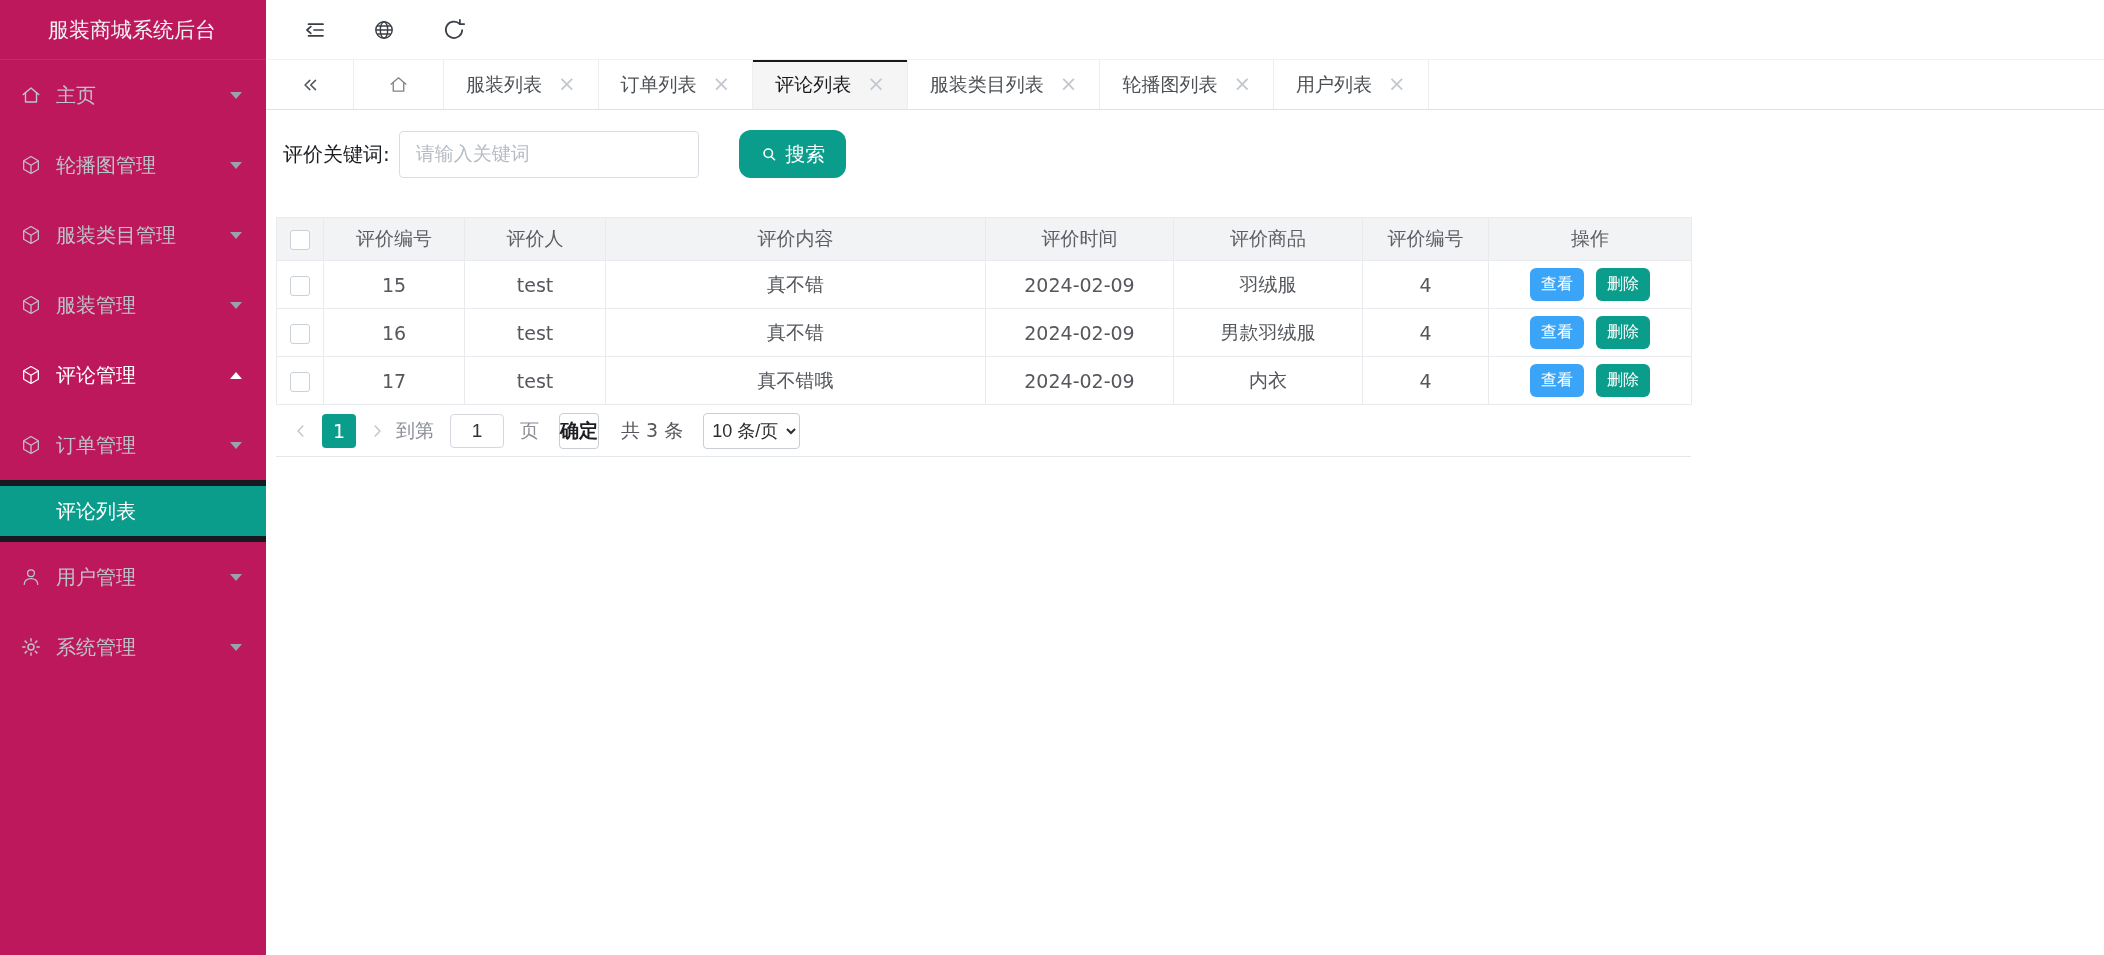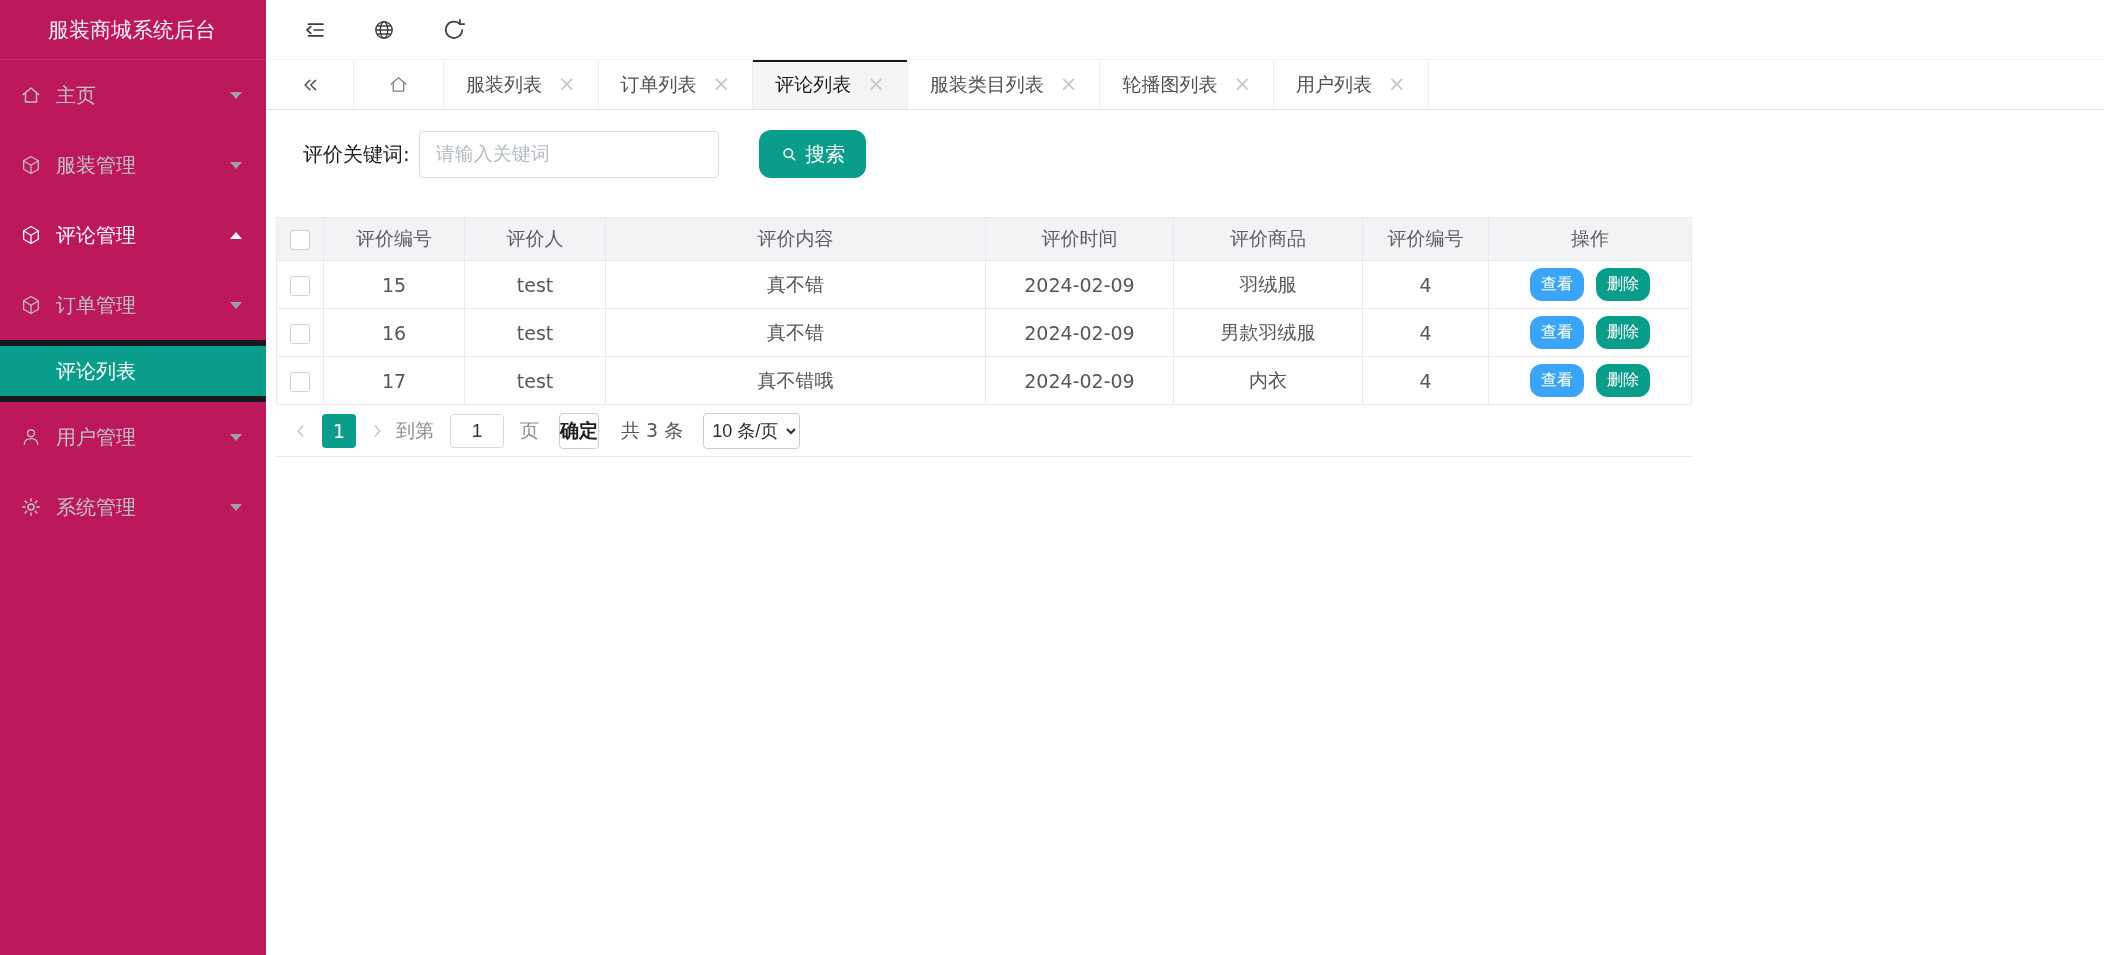--- a/index.html
+++ b/index.html
@@ -34,37 +34,37 @@
   .tab-cell { display: flex; align-items: center; justify-content: center;
               border-right: 1px solid #eeeeee; cursor: pointer; background: #fff; }
   .collapse-cell { width: 88px; }
   .home-cell { width: 90px; }
   .home-cell svg { width: 21px; height: 21px; }
   .tab { padding: 0 22px; font-size: 19px; color: #4c5055; }
   .tab .close { margin-left: 16px; color: #c3c8ce; font-size: 21px; line-height: 1; }
   .tab.active { background: #f5f5f5; box-shadow: inset 0 2px 0 #16181b; color: #17191c; }
   
   .search-row { display: flex; align-items: center; margin: 20px 0 0 17px; height: 48px; }
-  .search-label { font-size: 20px; color: #1b1d20; margin-left: 20px; }
+  .search-label { font-size: 20px; color: #1b1d20; }
   .search-input { width: 300px; height: 47px; border: 1px solid #d9dde3; border-radius: 4px;
                   margin-left: 9px; padding: 0 16px; font-size: 19px; color: #333; outline: none; }
   .search-input::placeholder { color: #b6bcc4; }
   .search-btn { margin-left: 40px; width: 107px; height: 48px; background: #0b9d8b; border: none;
                 border-radius: 12px; color: #fff; font-size: 20px; display: flex; align-items: center;
                 justify-content: center; gap: 5px; cursor: pointer; }
   .search-btn svg { width: 21px; height: 21px; }
   
   .card { margin: 39px 0 0 10px; width: 1415px; }
   table { border-collapse: collapse; width: 1415px; table-layout: fixed; }
   th, td { border: 1px solid #e8eaed; text-align: center; overflow: hidden; }
   th { background: #f2f3f4; height: 43px; font-weight: normal; font-size: 19px; color: #5c6066; }
   td { height: 48px; font-size: 19px; color: #54575b; }
   .checkbox { width: 20px; height: 20px; border: 1px solid #ccd1d9; border-radius: 3px;
               background: #fff; display: inline-block; vertical-align: middle; cursor: pointer; }
-  .action-btn { border: none; color: #fff; font-size: 16px; padding: 6px 11px; border-radius: 12px;
+  .action-btn { border: none; color: #fff; font-size: 16px; padding: 6px 11px; border-radius: 6px;
                 cursor: pointer; margin: 0 6px; }
   .btn-view { background: #3aa5f8; }
   .btn-del { background: #0b9d8b; }
   
   .pagi { display: flex; align-items: center; height: 52px; padding-left: 14px;
           border-bottom: 1px solid #e4e7ec; }
   .pg-chev { width: 22px; height: 22px; display: inline-flex; cursor: pointer; }
   .pg-chev svg { width: 22px; height: 22px; }
   .page-num { width: 34px; height: 34px; background: #0b9d8b; color: #fff; border-radius: 4px;
               display: flex; align-items: center; justify-content: center; font-size: 19px;
@@ -86,20 +86,40 @@
   <div class="sb-title">服装商城系统后台</div>
   <div id="menu">
       <div class="menu-item">
         <span class="mi-icon">
           <svg viewBox="0 0 24 24" fill="none" stroke="currentColor" stroke-width="1.5" stroke-linecap="round" stroke-linejoin="round">
             <path d="M3.5 11.6 12 4.4l8.5 7.2"></path>
             <path d="M6 9.8V19.6h12V9.8"></path>
           </svg>
         </span>
         <span>主页</span>
+        <span class="caret down"></span>
+      </div>
+      <div class="menu-item">
+        <span class="mi-icon">
+          <svg viewBox="0 0 24 24" fill="none" stroke="currentColor" stroke-width="1.4" stroke-linejoin="round">
+            <path d="M12 2.8 20 7.4v9.2L12 21.2 4 16.6V7.4Z"></path>
+            <path d="M4.6 7.9 12 12.2l7.4-4.3M12 12.2v8.6"></path>
+          </svg>
+        </span>
+        <span>轮播图管理</span>
+        <span class="caret down"></span>
+      </div>
+      <div class="menu-item">
+        <span class="mi-icon">
+          <svg viewBox="0 0 24 24" fill="none" stroke="currentColor" stroke-width="1.4" stroke-linejoin="round">
+            <path d="M12 2.8 20 7.4v9.2L12 21.2 4 16.6V7.4Z"></path>
+            <path d="M4.6 7.9 12 12.2l7.4-4.3M12 12.2v8.6"></path>
+          </svg>
+        </span>
+        <span>服装类目管理</span>
         <span class="caret down"></span>
       </div>
       <div class="menu-item">
         <span class="mi-icon">
           <svg viewBox="0 0 24 24" fill="none" stroke="currentColor" stroke-width="1.4" stroke-linejoin="round">
             <path d="M12 2.8 20 7.4v9.2L12 21.2 4 16.6V7.4Z"></path>
             <path d="M4.6 7.9 12 12.2l7.4-4.3M12 12.2v8.6"></path>
           </svg>
         </span>
         <span>服装管理</span>

